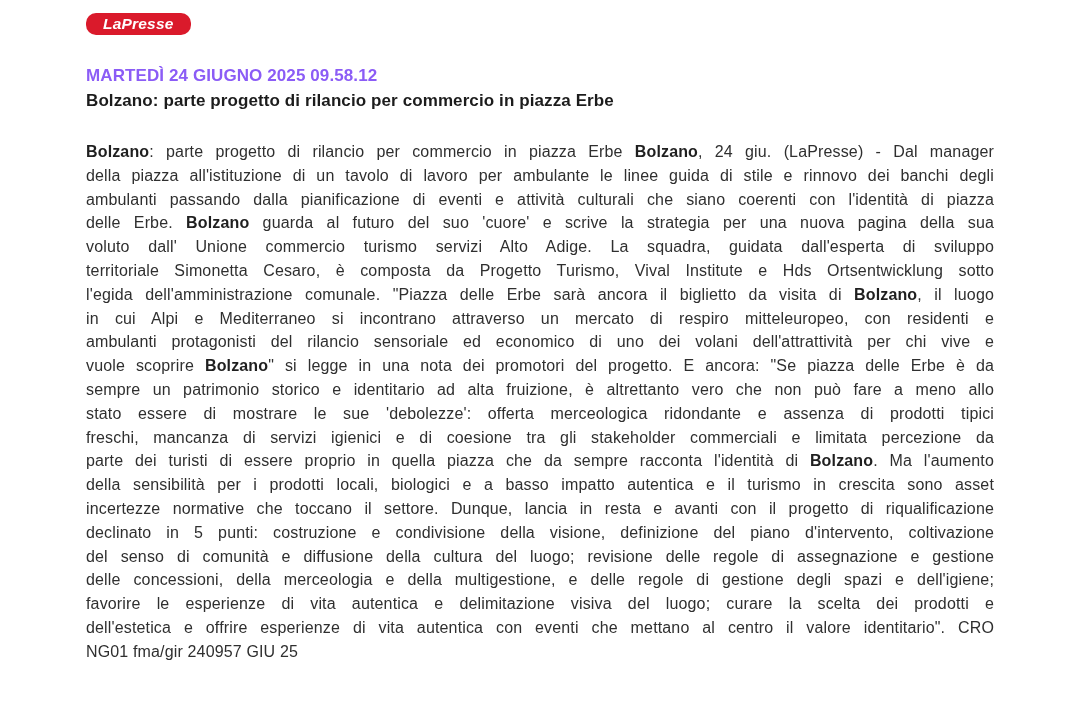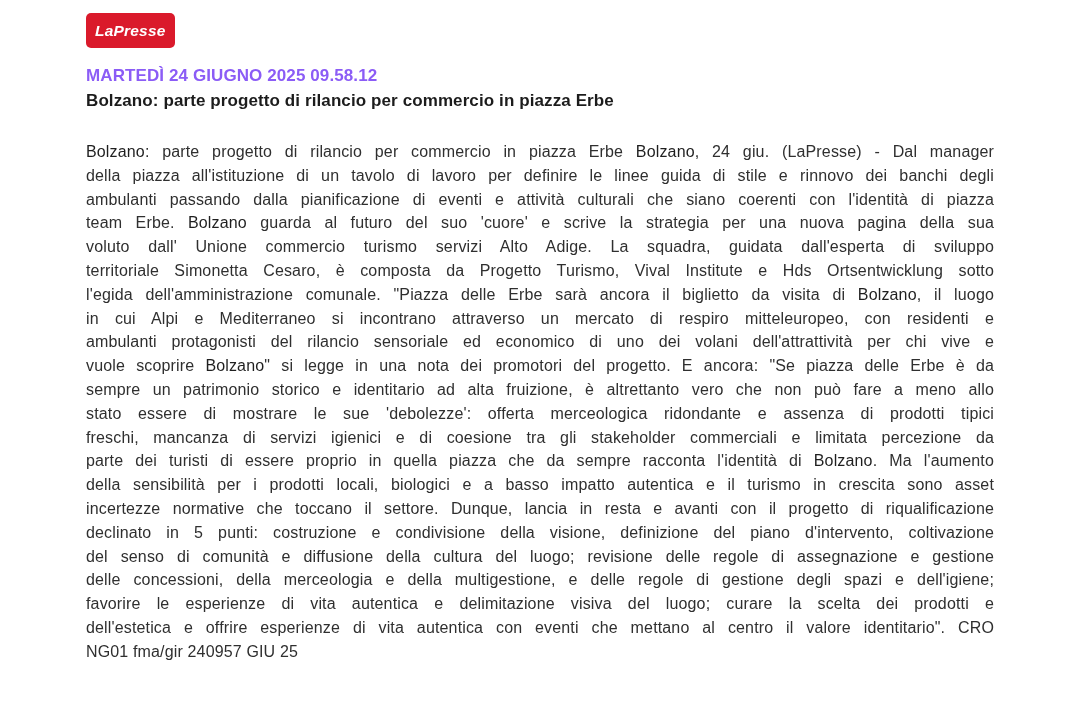--- a/index.html
+++ b/index.html
@@ -12,26 +12,26 @@
   .page {
     position: relative;
     width: 1080px;
     height: 720px;
     background: #ffffff;
   }
   .logo {
     position: absolute;
     left: 86px;
     top: 13px;
-    height: 35px;
-    padding: 0 9px;
+    height: 22px;
+    padding: 0 17px;
     display: inline-flex;
     align-items: center;
     justify-content: center;
-    border-radius: 5px;
+    border-radius: 10px;
     background: #da1a2b;
   }
   .logo span {
     color: #ffffff;
     font-weight: bold;
     font-style: italic;
     font-size: 15.5px;
     letter-spacing: 0.2px;
   }
   .timestamp {
@@ -70,42 +70,42 @@
     text-align-last: justify;
     text-justify: inter-word;
     white-space: normal;
     overflow: hidden;
     max-height: 23.8px;
   }
   .article-line.last-line {
     text-align-last: left;
   }
   .article-line .bold {
-    font-weight: normal;
+    font-weight: bold;
     color: #1f1f1f;
   }
 </style>
 </head>
 <body>
 
 <div class="page">
 
   <div class="logo" style="background: rgb(218, 26, 43);">
     <span style="color: rgb(255, 255, 255);">LaPresse</span>
   </div>
 
   <div class="timestamp">MARTEDÌ 24 GIUGNO 2025 09.58.12</div>
 
   <div class="headline">Bolzano: parte progetto di rilancio per commercio in piazza Erbe</div>
 
   <div class="article-body">
       <div class="article-line"><span class="bold">Bolzano</span><span>: parte progetto di rilancio per commercio in piazza Erbe </span><span class="bold">Bolzano</span><span>, 24 giu. (LaPresse) - Dal manager</span></div>
-      <div class="article-line"><span>della piazza all'istituzione di un tavolo di lavoro per definire le linee guida di stile e rinnovo dei banchi degli</span></div>
+      <div class="article-line"><span>della piazza all'istituzione di un tavolo di lavoro per ambulante le linee guida di stile e rinnovo dei banchi degli</span></div>
       <div class="article-line"><span>ambulanti passando dalla pianificazione di eventi e attività culturali che siano coerenti con l'identità di piazza</span></div>
-      <div class="article-line"><span>team Erbe. </span><span class="bold">Bolzano</span><span> guarda al futuro del suo 'cuore' e scrive la strategia per una nuova pagina della sua</span></div>
+      <div class="article-line"><span>delle Erbe. </span><span class="bold">Bolzano</span><span> guarda al futuro del suo 'cuore' e scrive la strategia per una nuova pagina della sua</span></div>
       <div class="article-line"><span>voluto dall' Unione commercio turismo servizi Alto Adige. La squadra, guidata dall'esperta di sviluppo</span></div>
       <div class="article-line"><span>territoriale Simonetta Cesaro, è composta da Progetto Turismo, Vival Institute e Hds Ortsentwicklung sotto</span></div>
       <div class="article-line"><span>l'egida dell'amministrazione comunale. "Piazza delle Erbe sarà ancora il biglietto da visita di </span><span class="bold">Bolzano</span><span>, il luogo</span></div>
       <div class="article-line"><span>in cui Alpi e Mediterraneo si incontrano attraverso un mercato di respiro mitteleuropeo, con residenti e</span></div>
       <div class="article-line"><span>ambulanti protagonisti del rilancio sensoriale ed economico di uno dei volani dell'attrattività per chi vive e</span></div>
       <div class="article-line"><span>vuole scoprire </span><span class="bold">Bolzano</span><span>" si legge in una nota dei promotori del progetto. E ancora: "Se piazza delle Erbe è da</span></div>
       <div class="article-line"><span>sempre un patrimonio storico e identitario ad alta fruizione, è altrettanto vero che non può fare a meno allo</span></div>
       <div class="article-line"><span>stato essere di mostrare le sue 'debolezze': offerta merceologica ridondante e assenza di prodotti tipici</span></div>
       <div class="article-line"><span>freschi, mancanza di servizi igienici e di coesione tra gli stakeholder commerciali e limitata percezione da</span></div>
       <div class="article-line"><span>parte dei turisti di essere proprio in quella piazza che da sempre racconta l'identità di </span><span class="bold">Bolzano</span><span>. Ma l'aumento</span></div>

